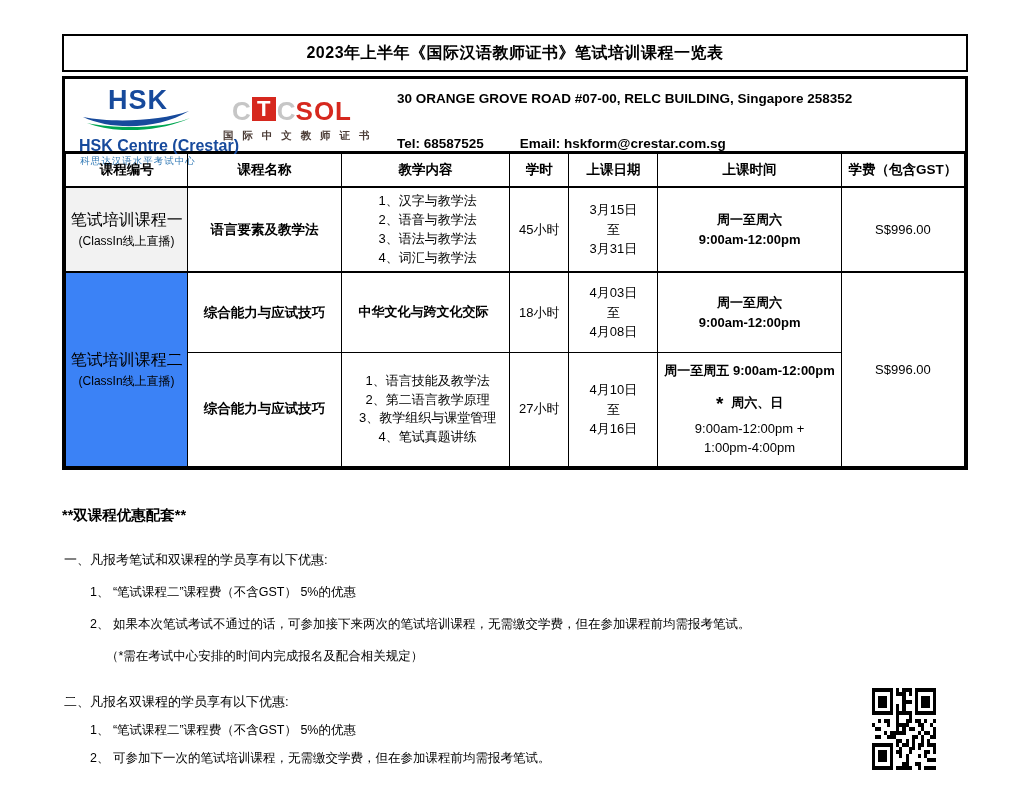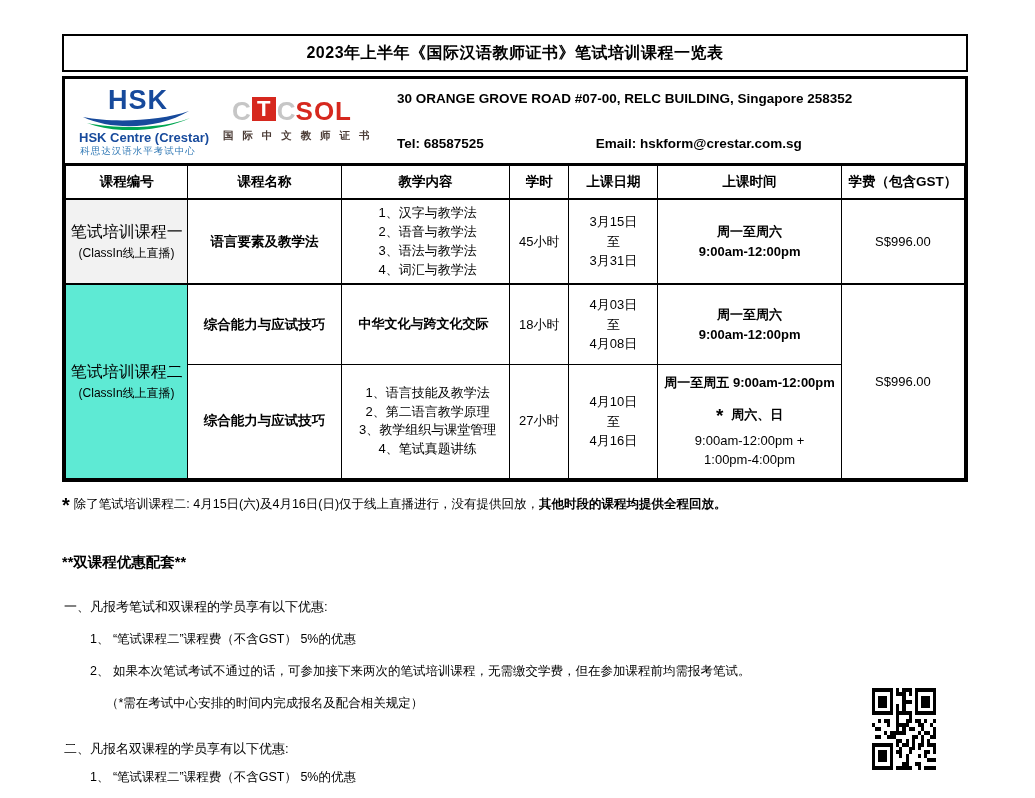--- a/index.html
+++ b/index.html
@@ -13,50 +13,50 @@
   
   .title-box {
     border:2px solid #000; text-align:center; font-weight:bold;
     font-size:16px; padding:7px 13px 6px; margin-bottom:4px; letter-spacing:.5px;
   }
 
   
   .main-box { border:3px solid #000; }
 
   
-  .logo-row { display:flex; align-items:flex-start; height:84px; padding:8px 10px 0 14px; }
+  .logo-row { display:flex; align-items:flex-start; height:72px; padding:8px 10px 0 14px; }
   .hsk-logo { width:118px; text-align:center; line-height:1; }
   .hsk-word { font-size:27px; font-weight:bold; color:#174a9c; letter-spacing:1px; font-family:"Liberation Sans",sans-serif; }
   .hsk-swoosh { margin-top:-4px; display:block; }
-  .hsk-centre { font-size:13px; font-weight:bold; color:#174a9c; margin-top:1px; white-space:nowrap; }
+  .hsk-centre { font-size:16px; font-weight:bold; color:#174a9c; margin-top:8px; white-space:nowrap; }
   .hsk-centre-cn { font-size:9.5px; color:#2f78b5; margin-top:2px; letter-spacing:1px; white-space:nowrap; }
 
   .ctcsol-logo { margin-left:26px; margin-top:10px; width:138px; text-align:center; }
   .ctcsol-letters { display:flex; align-items:center; justify-content:center; font-weight:bold; line-height:1; }
   .ct-gray { color:#c6c6c6; font-size:26px; }
   .ct-box { background:#d6281e; color:#fff; font-size:22px; width:24px; height:24px;
             display:inline-flex; align-items:center; justify-content:center; margin:0 1px 4px; }
   .ct-red { color:#d6281e; font-size:26px; letter-spacing:1px; }
   .ctcsol-sub { font-size:10.5px; font-weight:bold; color:#4a3b35; letter-spacing:3px; margin-top:4px; white-space:nowrap; }
 
   .addr-block { flex:1; padding:4px 0 0 36px; }
   .addr { font-weight:bold; font-size:13.5px; white-space:nowrap; }
-  .contact-row { display:flex; gap:112px; margin-top:30px; font-weight:bold; font-size:13.5px; }
+  .contact-row { display:flex; gap:36px; margin-top:30px; font-weight:bold; font-size:13.5px; }
 
   
   table.course { width:100%; border-collapse:collapse; table-layout:fixed; border-top:3px solid #000; }
   table.course th, table.course td { border:1px solid #000; vertical-align:middle; text-align:center; }
   table.course th {
     font-size:13.5px; font-weight:bold; padding:7px 2px; border-bottom:2px solid #000;text-align:center;
   }
   .c1{width:13.6%}.c2{width:17.1%}.c3{width:18.7%}.c4{width:6.6%}.c5{width:9.9%}.c6{width:20.4%}.c7{width:13.7%}
   tr.r1 { height:85px; } tr.r2a { height:80px; } tr.r2b { height:114px; }
   tr.r1 td { border-bottom:2px solid #000; }
   .cell-id { background:#f2f2f2; }
-  .cell-id-white { background:#5eead4; }
+  .cell-id-white { background:#3b82f6; }
   .id-l1 { font-weight:normal; font-size:16px; }
   .id-l2 { font-size:12px; margin-top:2px; }
   .cell-name { font-weight:bold; font-size:13.5px; }
   .cell-content { text-align:left; padding:4px 6px 4px 10px; font-size:13px; line-height:1.45; }
   .cell-content.center { text-align:center; font-weight:bold; padding-left:2px; }
   .cell-hours { font-size:13px; }
   .cell-date { font-weight:normal; font-size:13px; line-height:1.5; }
   .cell-time { font-weight:bold; font-size:13px; line-height:1.5;margin-top:48px; }
   .time-sub { font-weight:normal; }
   .star-big { font-size:19px; font-weight:bold; vertical-align:-3px; margin-right:8px; }
@@ -203,23 +203,20 @@
             <div>周一至周五 9:00am-12:00pm</div>
             <div style="margin-top:10px;"><span class="star-big">*</span><span>周六、日</span></div>
             <div class="time-sub">9:00am-12:00pm  +</div>
             <div class="time-sub">1:00pm-4:00pm</div>
           </td>
         </tr>
       </tbody>
     </table>
   </div>
 
-  <div class="footnote">
-    <span class="ast">*</span><span>除了笔试培训课程二: 4月15日(六)及4月16日(日)仅于线上直播进行，没有提供回放，</span><span class="tail">其他时段的课程均提供全程回放。</span>
-  </div>
 
   <div class="promo-heading">**双课程优惠配套**</div>
 
   <div class="sec1">
     <div class="sec-title">一、凡报考笔试和双课程的学员享有以下优惠:</div>
     <div class="p-item">1、 “笔试课程二”课程费（不含GST） 5%的优惠</div>
     <div class="p-item">2、 如果本次笔试考试不通过的话，可参加接下来两次的笔试培训课程，无需缴交学费，但在参加课程前均需报考笔试。</div>
     <div class="p-note">（*需在考试中心安排的时间内完成报名及配合相关规定）</div>
   </div>
 

